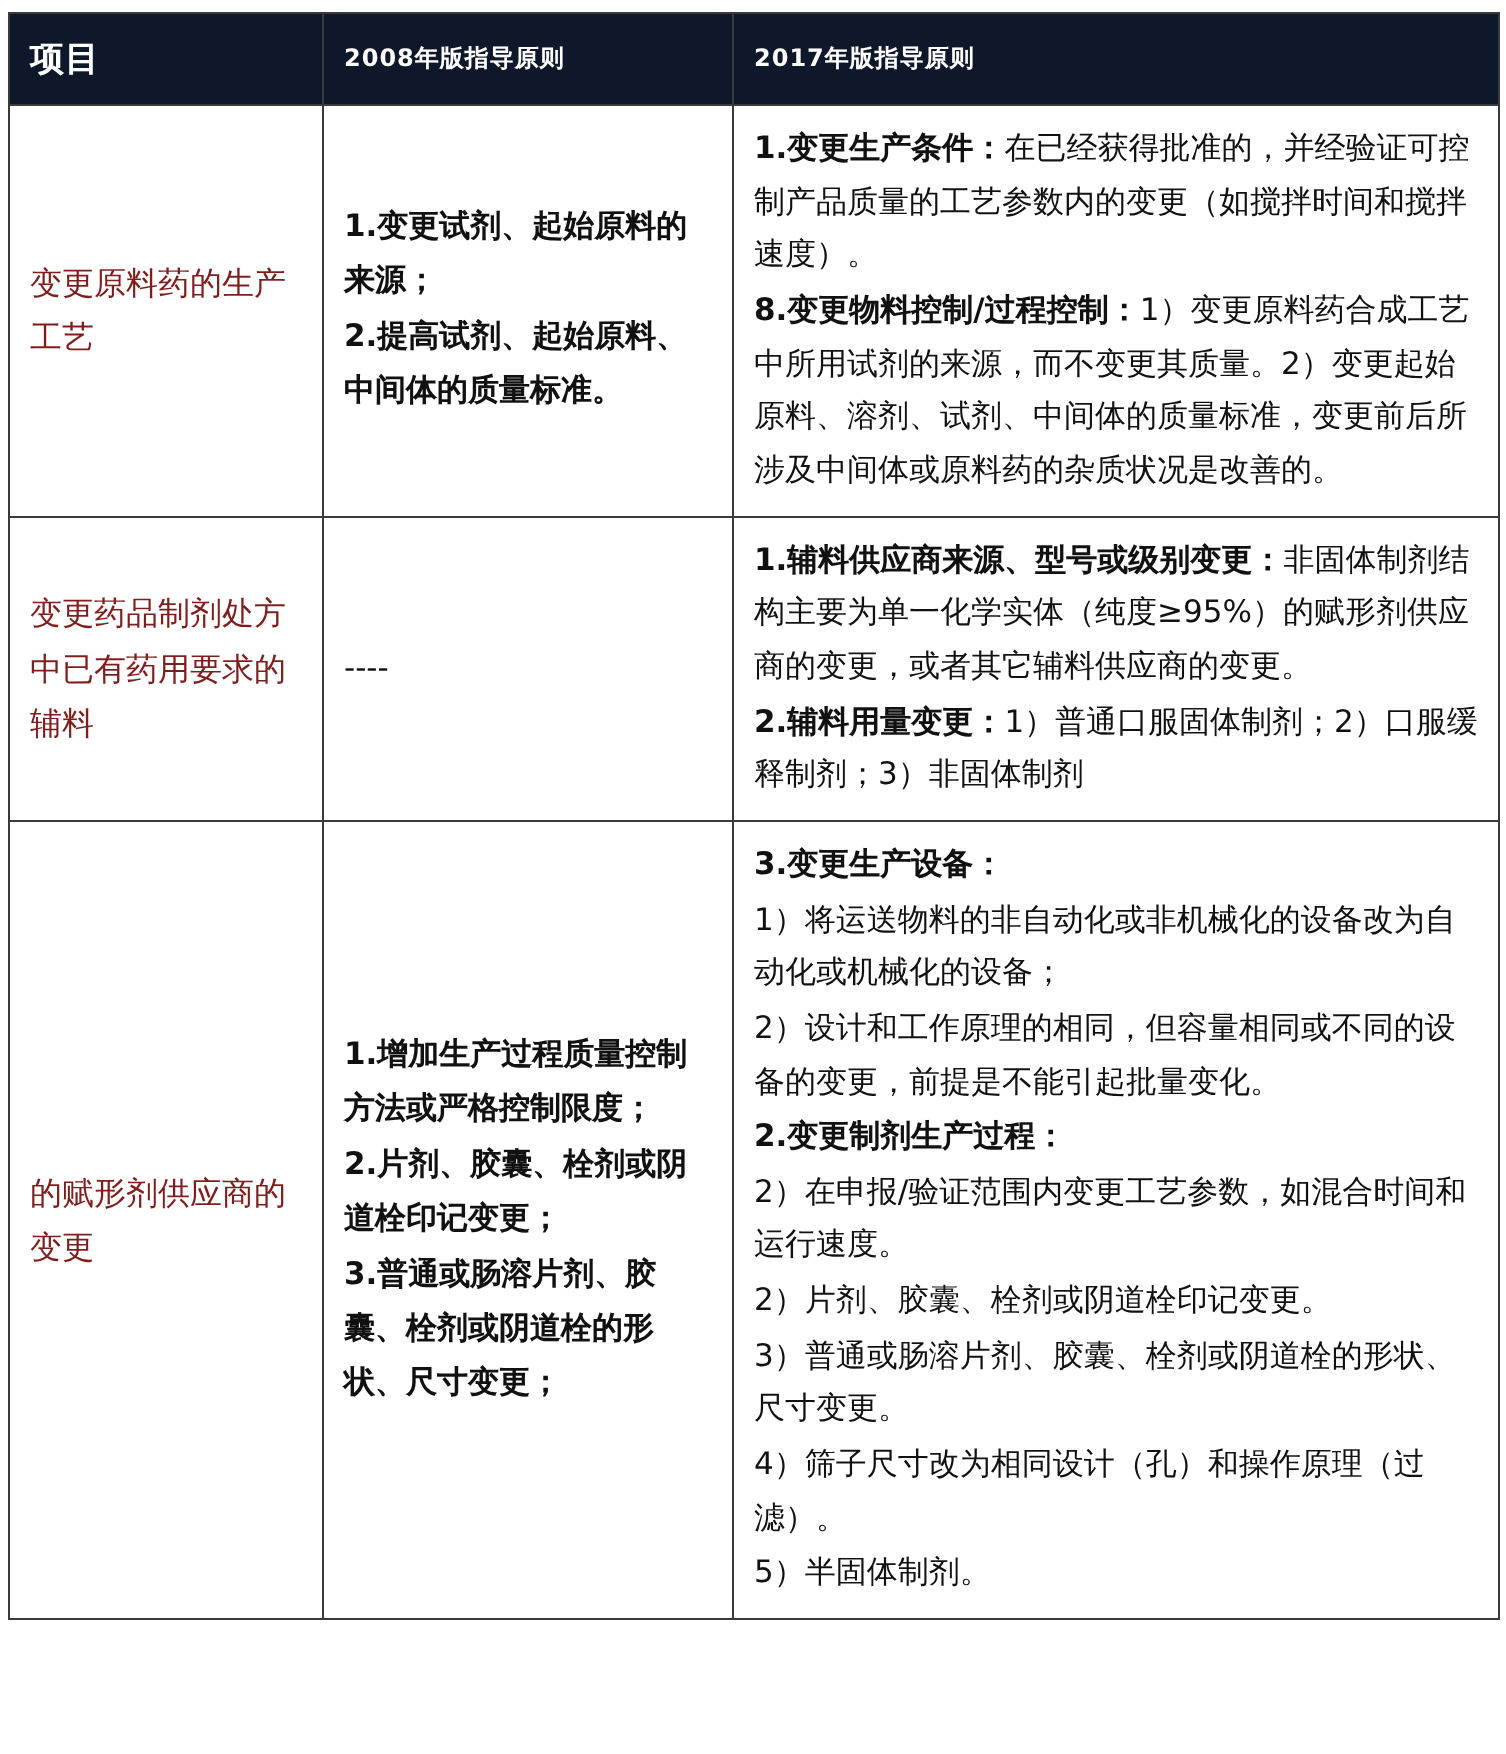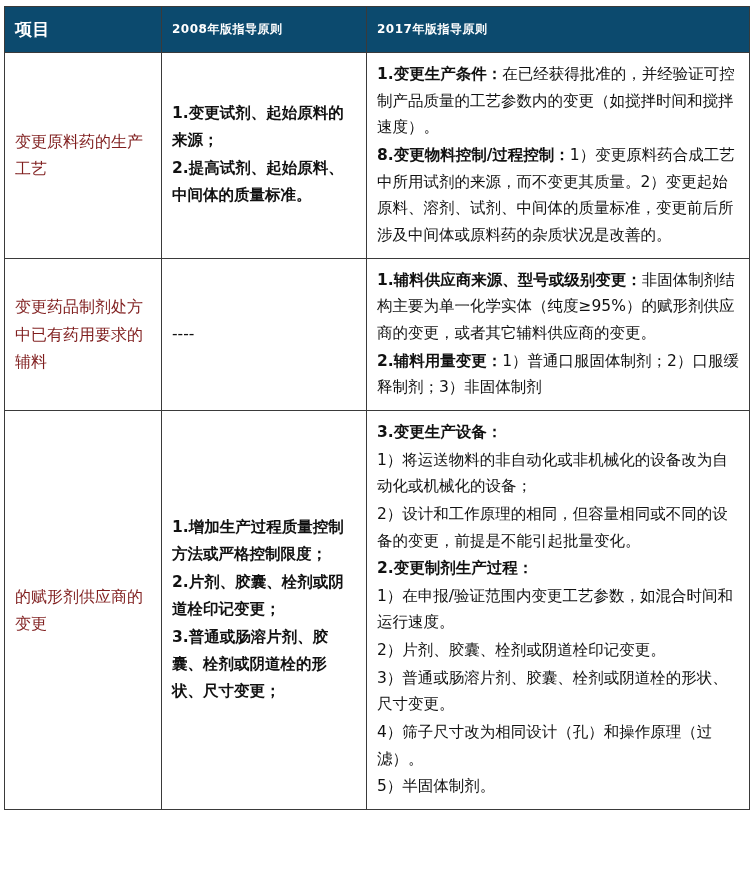--- a/index.html
+++ b/index.html
@@ -27,21 +27,21 @@
     vertical-align: middle;
     padding: 8px 10px;
     box-sizing: border-box;
   }
   
   col.c1 { width: 157px; }
   col.c2 { width: 205px; }
   col.c3 { width: 383px; }
 
   thead th {
-    background: #0c4a6e;
+    background: #0f172a;
     color: #ffffff;
     font-weight: bold;
     font-size: 17px;
     text-align: left;
     height: 46px;
     padding: 6px 10px;
     letter-spacing: 0.5px;
   }
   thead th.h1 { font-size: 17px; }
   thead th.h2, thead th.h3 { font-size: 12px; }
@@ -119,21 +119,21 @@
         <td class="col2008">
           <div class="para">1.增加生产过程质量控制方法或严格控制限度；</div>
           <div class="para">2.片剂、胶囊、栓剂或阴道栓印记变更；</div>
           <div class="para">3.普通或肠溶片剂、胶囊、栓剂或阴道栓的形状、尺寸变更；</div>
         </td>
         <td class="col2017">
           <div class="para"><span class="b">3.变更生产设备：</span><span></span></div>
           <div class="para"><span class="b"></span><span>1）将运送物料的非自动化或非机械化的设备改为自动化或机械化的设备；</span></div>
           <div class="para"><span class="b"></span><span>2）设计和工作原理的相同，但容量相同或不同的设备的变更，前提是不能引起批量变化。</span></div>
           <div class="para"><span class="b">2.变更制剂生产过程：</span><span></span></div>
-          <div class="para"><span class="b"></span><span>1）在申报/验证范围内变更工艺参数，如混合时间和运行速度。</span></div>
+          <div class="para"><span class="b"></span><span>2）在申报/验证范围内变更工艺参数，如混合时间和运行速度。</span></div>
           <div class="para"><span class="b"></span><span>2）片剂、胶囊、栓剂或阴道栓印记变更。</span></div>
           <div class="para"><span class="b"></span><span>3）普通或肠溶片剂、胶囊、栓剂或阴道栓的形状、尺寸变更。</span></div>
           <div class="para"><span class="b"></span><span>4）筛子尺寸改为相同设计（孔）和操作原理（过滤）。</span></div>
           <div class="para"><span class="b"></span><span>5）半固体制剂。</span></div>
         </td>
       </tr>
 
     </tbody>
   </table>
 </div>

